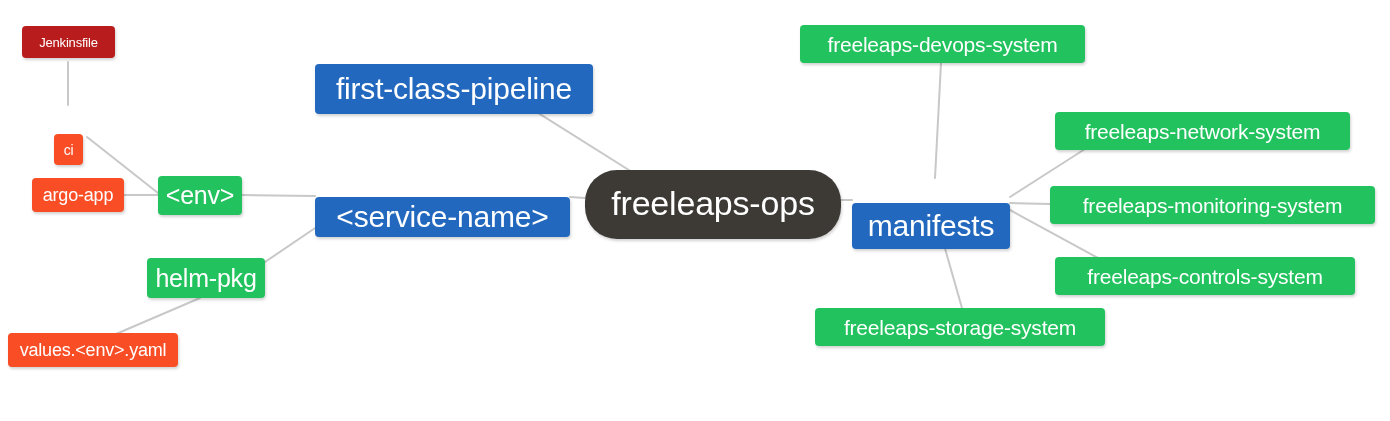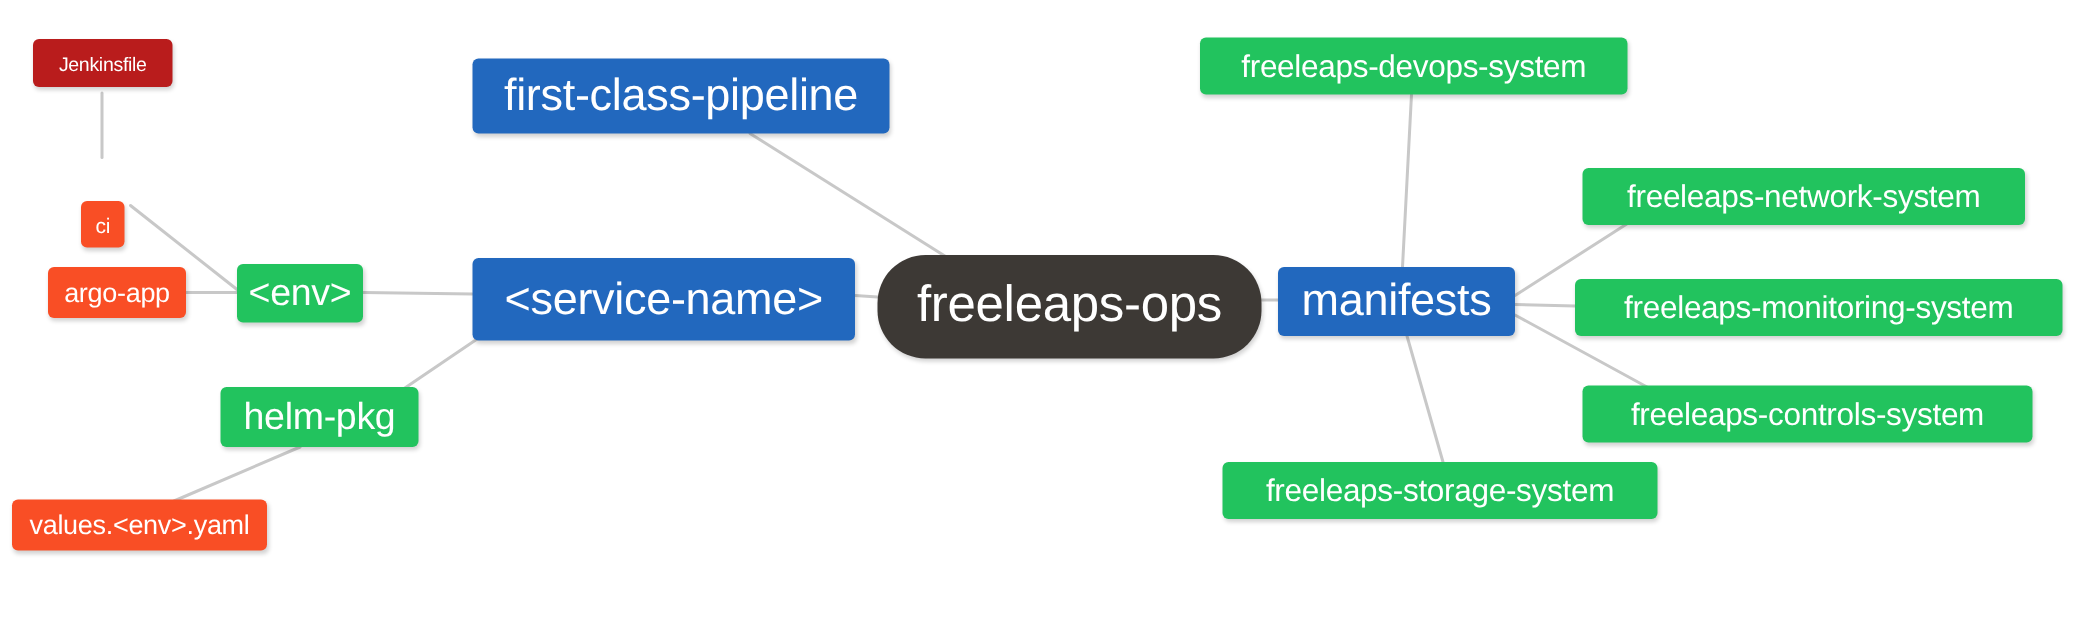--- a/index.html
+++ b/index.html
@@ -45,21 +45,21 @@
     line-height: 1;
   }
 
   
   .n-root {
     background: #3d3935;
     font-size: 34px;
     padding-bottom: 3px;
     border-radius: 32px;
   }
-  .n-blue   { background: #2268be; }
+  .n-blue   { background: #2268be; margin-top: 25px; }
   .n-green  { background: #22c35e; }
   .n-orange { background: #b91c1c; }
   .n-red    { background: #f94e25; }
 
   .s-xl  { font-size: 30px; }
   .s-lg  { font-size: 25px; }
   .s-md  { font-size: 21px; }
   .s-sm  { font-size: 18px; }
   .s-xs  { font-size: 14px; margin-top: 28px; }
   .s-xxs { font-size: 13px; }
@@ -99,21 +99,21 @@
       <path d="M 1010 210 L 1098 258"></path>
 
       <path d="M 938 224 L 962 308"></path>
     </g>
   </svg>
 
   <div class="node n-root" style="left:585px; top:170px; width:256px; height:69px;">
     <span>freeleaps-ops</span>
   </div>
 
-  <div class="node n-blue s-xl" style="left:315px; top:172px; width:255px; height:55px;">
+  <div class="node n-blue s-xl" style="left:315px; top:172px; width:255px; height:40px;">
     <span>&lt;service-name&gt;</span>
   </div>
 
   <div class="node n-blue s-xl" style="left:315px; top:39px; width:278px; height:50px;">
     <span>first-class-pipeline</span>
   </div>
 
   <div class="node n-green s-lg" style="left:158px; top:176px; width:84px; height:39px;">
     <span>&lt;env&gt;</span>
   </div>
@@ -123,21 +123,21 @@
   </div>
 
   <div class="node n-orange s-xxs" style="left:22px; top:26px; width:93px; height:32px;">
     <span>Jenkinsfile</span>
   </div>
 
   <div class="node n-red s-sm" style="left:32px; top:178px; width:92px; height:34px;">
     <span>argo-app</span>
   </div>
 
-  <div class="node n-green s-lg" style="left:147px; top:258px; width:132px; height:40px;">
+  <div class="node n-green s-lg" style="left:147px; top:258px; width:118px; height:40px;">
     <span>helm-pkg</span>
   </div>
 
   <div class="node n-red s-sm" style="left:8px; top:333px; width:170px; height:34px;">
     <span>values.&lt;env&gt;.yaml</span>
   </div>
 
   <div class="node n-blue s-xl" style="left:852px; top:178px; width:158px; height:46px;">
     <span>manifests</span>
   </div>

